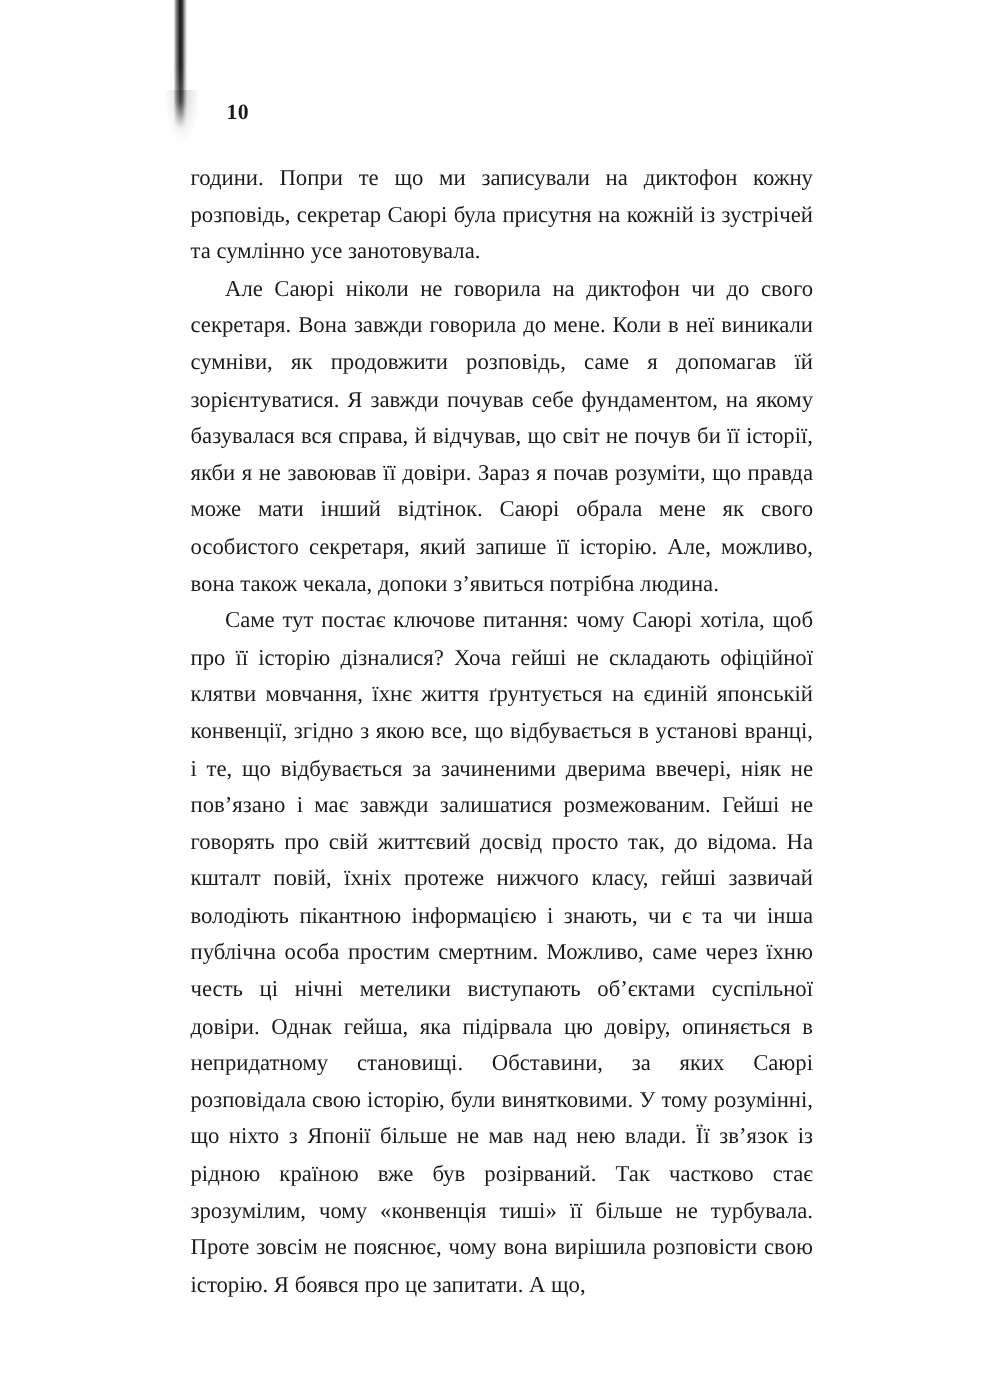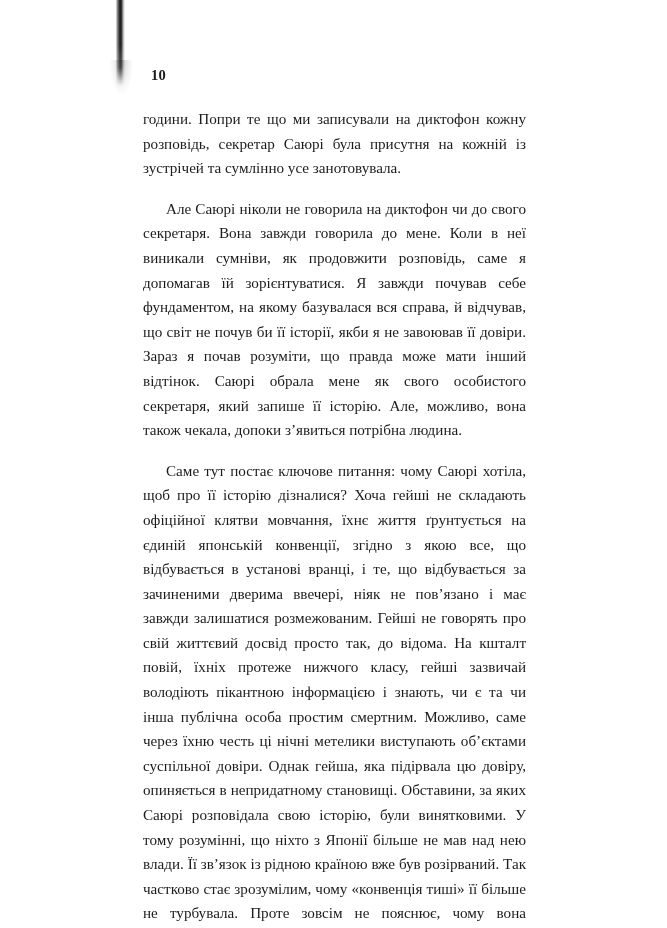--- a/index.html
+++ b/index.html
@@ -73,21 +73,21 @@
     line-height: 18px;
     color: #1a1a1a;
     font-weight: bold;
     letter-spacing: 0.3px;
     margin-left: 24px;
     margin-bottom: 23px;
     font-family: "Liberation Serif", "DejaVu Serif", serif;
   }
 
   .body-text p {
-    margin: 16px;
+    margin: 0;
     font-size: 15.15px;
     line-height: 24.6px;
     color: #1b1b1b;
     text-align: justify;
     text-justify: inter-word;
     -webkit-hyphens: none;
     hyphens: none;
     word-spacing: 0px;
   }
   .body-text p.indent {

